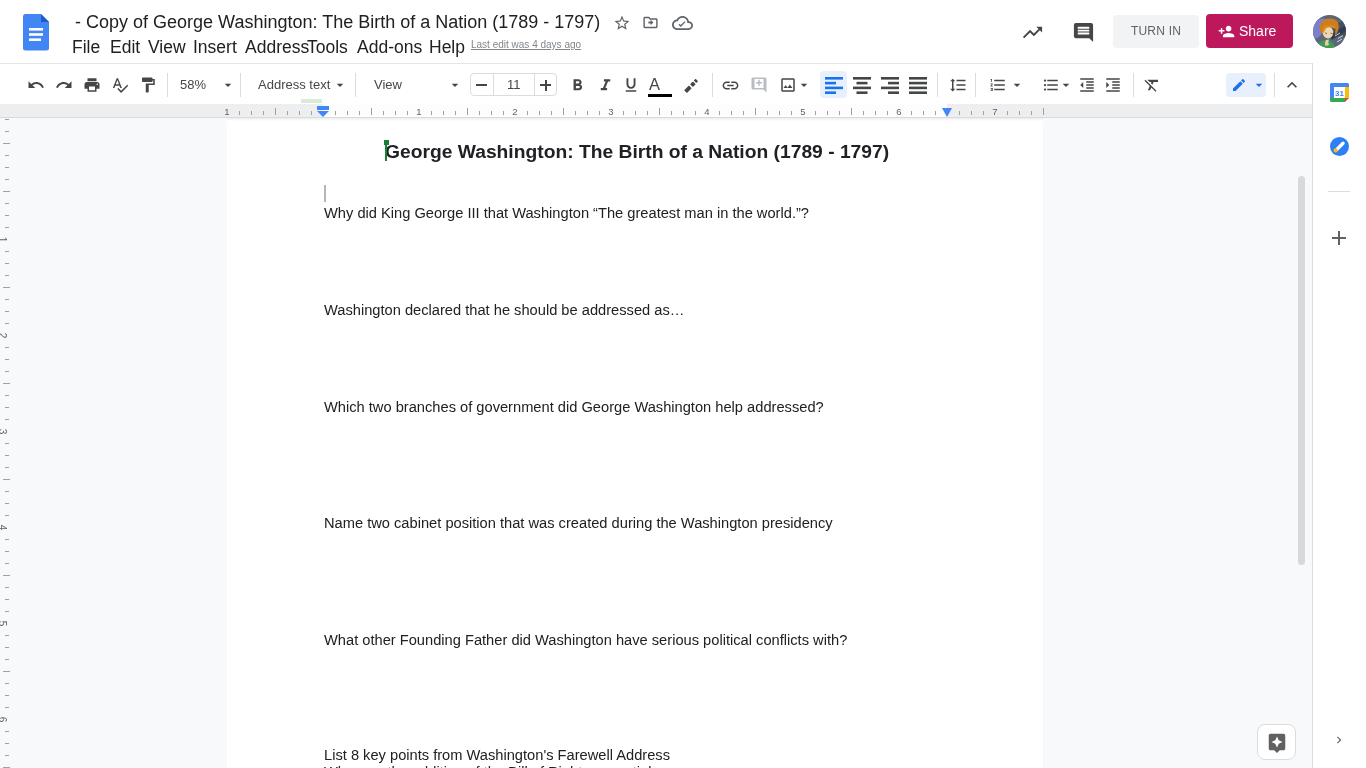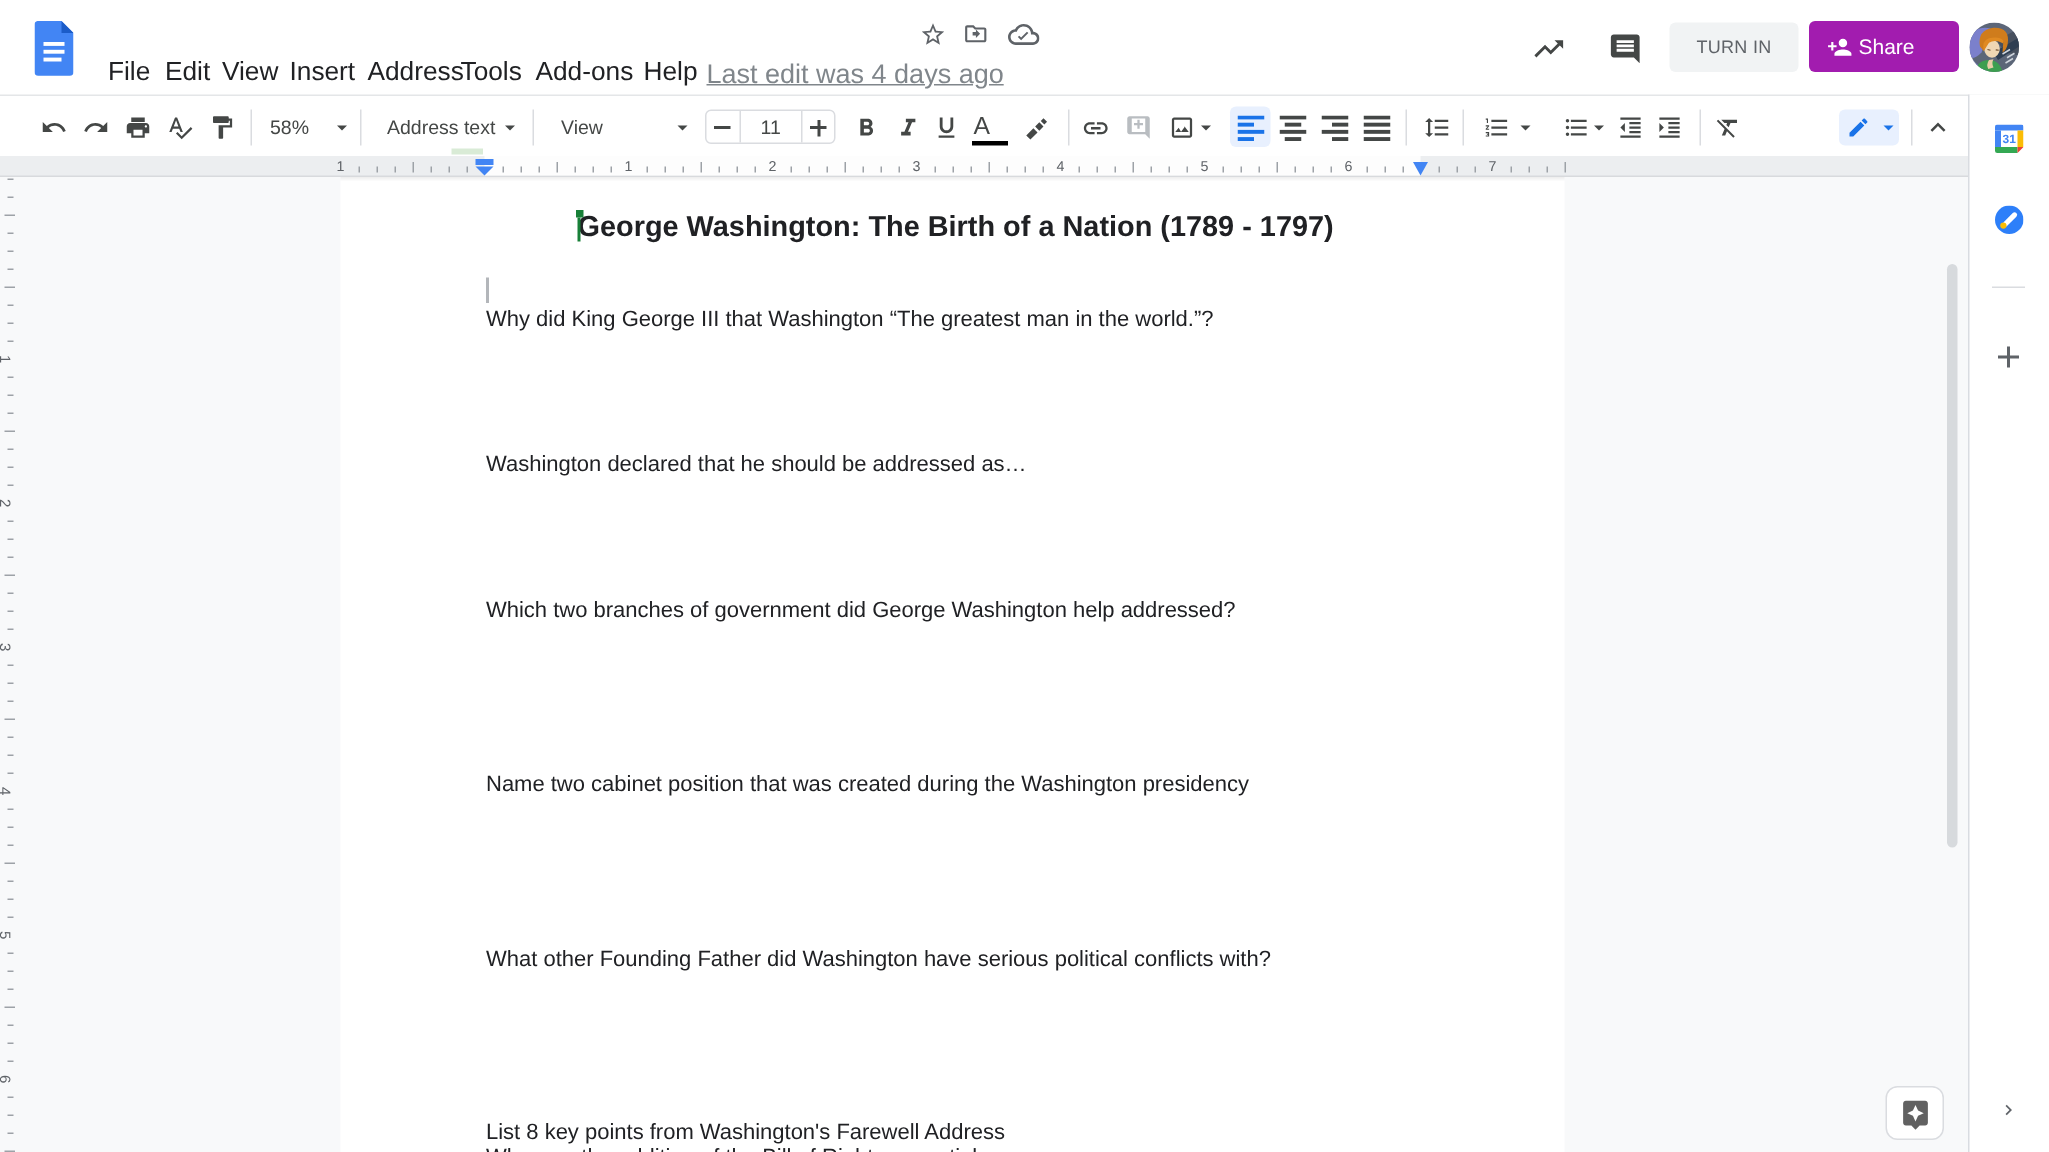--- a/index.html
+++ b/index.html
@@ -2,26 +2,26 @@
 <html><head>
 <meta charset="utf-8">
 <style>
 * { margin:0; padding:0; box-sizing:border-box; }
 html,body { width:1366px; height:768px; overflow:hidden; background:#fff;
   font-family:"Liberation Sans", sans-serif; }
 #app { position:relative; width:1366px; height:768px; }
 #topbar { position:absolute; left:0; top:0; width:1366px; height:63px; background:#fff; }
 #doctitle { position:absolute; left:75px; top:12px; font-size:18px; color:#202124; white-space:pre; }
 .menuitem { position:absolute; top:37px; font-size:17.5px; color:#202124; white-space:pre; }
-#lastedit { position:absolute; left:471px; top:39px; font-size:18px; color:#80868b;
+#lastedit { position:absolute; left:471px; top:39px; font-size:10px; color:#80868b;
   text-decoration:underline; white-space:pre;text-align:right; }
 #turnin { position:absolute; left:1113px; top:15px; width:86px; height:33px; background:#f1f3f4;
   border-radius:4px; color:#5f6368; font-size:12px; letter-spacing:.2px; text-align:center;
   line-height:33px; }
-#sharebtn { position:absolute; left:1206px; top:14px; width:100px; height:34px; background:#a21caf;
+#sharebtn { position:absolute; left:1206px; top:14px; width:87px; height:34px; background:#be185d;
   border-radius:4px; }
 #sharebtn span { position:absolute; left:33px; top:9px; color:#fff; font-size:14px; font-weight:500; }
 #toolbar { position:absolute; left:0; top:63px; width:1366px; height:41px; background:#fff;
   border-top:1px solid #e4e6e8; }
 .tsep { position:absolute; top:9px; width:1px; height:24px; background:#dadce0; }
 .tbtxt { position:absolute; color:#444746; font-size:13px; top:13px; white-space:pre; }
 #fsizebox { position:absolute; left:470px; top:9px; width:87px; height:23px;
   border:1px solid #dadce0; border-radius:4px; }
 #fsizebox .d1 { position:absolute; left:22px; top:0; width:1px; height:21px; background:#dadce0; }
 #fsizebox .d2 { position:absolute; left:63px; top:0; width:1px; height:21px; background:#dadce0; }
@@ -47,20 +47,21 @@
 #explore { position:absolute; left:1257px; top:606px; width:39px; height:36px; background:#fff;
   border:1px solid #dadce0; border-radius:8px; }
 #sidebar { position:absolute; left:1312px; top:63px; width:54px; height:705px; background:#fff;
   border-left:1px solid #d9dce1; }
 #sidebar .sdiv { position:absolute; left:15px; top:128px; width:22px; height:1px; background:#dadce0; }
 </style>
 </head>
 <body>
 <div id="app">
   <div id="topbar">
+    <div id="doctitle">- Copy of George Washington: The Birth of a Nation (1789 - 1797)</div>
     <div class="menuitem" style="left:72px">File</div>
     <div class="menuitem" style="left:110px">Edit</div>
     <div class="menuitem" style="left:148px">View</div>
     <div class="menuitem" style="left:193px">Insert</div>
     <div class="menuitem" style="left:245px">Address</div>
     <div class="menuitem" style="left:307px">Tools</div>
     <div class="menuitem" style="left:357px">Add-ons</div>
     <div class="menuitem" style="left:429px">Help</div>
     <div id="lastedit">Last edit was 4 days ago</div>
     <div id="turnin">TURN IN</div>

